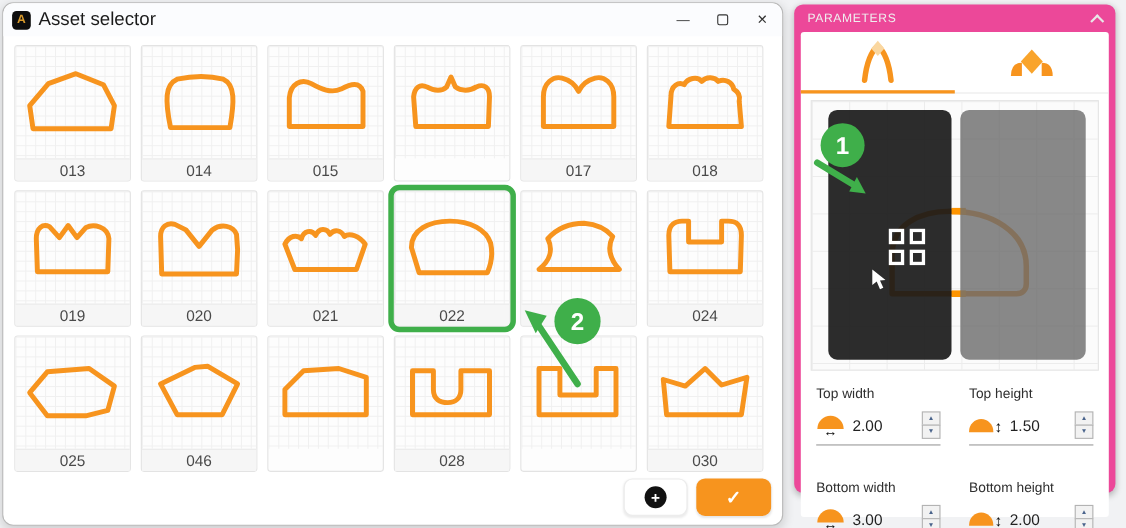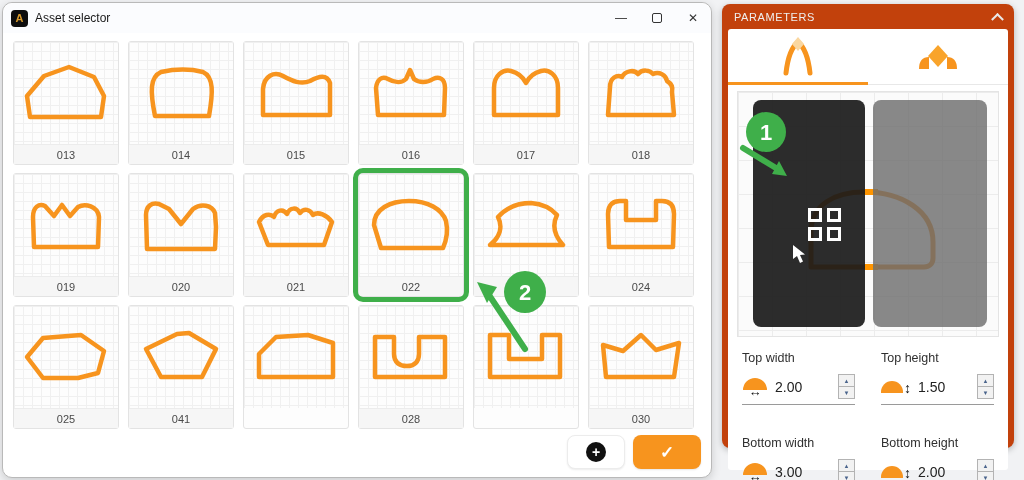--- a/index.html
+++ b/index.html
@@ -8,58 +8,58 @@
 
   
   .dialog { position:absolute; left:2px; top:2px; width:710px; height:476px;
     background:#fff; border:1px solid #b9b9b9; border-radius:10px;
     box-shadow:0 3px 10px rgba(0,0,0,.16); }
   .titlebar { height:30px; display:flex; align-items:center; padding-left:8px;
     background:#fbfcfe; border-radius:10px 10px 0 0; }
   .app-icon { width:17px; height:17px; border-radius:4px; background:#0d0d0d;
     color:#d99a2b; font-weight:bold; font-size:11px; display:flex;
     align-items:center; justify-content:center; margin-right:7px; }
-  .title-text { font-size:12px; color:#1a1a1a; }
+  .title-text { font-size:17px; color:#1a1a1a; }
   .win-controls { margin-left:auto; display:flex; height:30px; }
   .win-btn { width:36px; height:30px; display:flex; align-items:center;
     justify-content:center; font-size:12px; color:#333; cursor:default; }
   .max-glyph { width:10px; height:10px; border:1.5px solid #333; border-radius:2px; }
 
   .asset-grid { position:absolute; left:10px; top:38px; display:grid;
     grid-template-columns:repeat(6,106px); grid-auto-rows:124px; gap:8px 9px; }
   .cell { position:relative; border:1px solid #e3e3e3; border-radius:3px;
     background:#fdfdfd; overflow:visible; }
   .cell-canvas { position:absolute; inset:0 0 20px 0;
     background-image:
       linear-gradient(#f0f0f0 1px, transparent 1px),
       linear-gradient(90deg,#f0f0f0 1px, transparent 1px);
     background-size:9px 9px; display:flex; align-items:center; justify-content:center; }
   .cell-canvas svg { width:100px; height:100px; }
   .cell-label { position:absolute; left:0; right:0; bottom:0; height:20px;
-    background:#f6f6f6; border-top:1px solid #ececec; font-size:11px; color:#4a4a4a;
+    background:#f6f6f6; border-top:1px solid #ececec; font-size:14px; color:#4a4a4a;
     display:flex; align-items:center; justify-content:center;text-align:center; }
   .cell.selected::after { content:""; position:absolute; inset:-6px;
     border:5px solid #3faf4a; border-radius:10px; z-index:6; pointer-events:none; }
 
   .dialog-footer { position:absolute; right:10px; bottom:8px; display:flex; gap:8px; }
   .btn-add { width:58px; height:34px; background:#fff; border:1px solid #ececec;
     border-radius:8px; display:flex; align-items:center; justify-content:center;
     box-shadow:0 1px 2px rgba(0,0,0,.08); cursor:pointer; }
   .plus-circle { width:20px; height:20px; background:#111; color:#fff; border-radius:50%;
     font-size:14px; font-weight:bold; display:flex; align-items:center; justify-content:center;
     line-height:0; }
   .btn-confirm { width:68px; height:34px; background:#F7941E; border:none; border-radius:8px;
     color:#fff; font-size:17px; font-weight:bold; display:flex; align-items:center;
     justify-content:center; cursor:pointer; box-shadow:0 1px 2px rgba(0,0,0,.1); }
 
   .dialog-annot { position:absolute; inset:0; z-index:40; pointer-events:none; }
 
   
   .panel { position:absolute; left:722px; top:4px; width:292px; height:444px;
-    background:#c2410c; border-radius:8px; padding:0 6px 6px; box-shadow:0 2px 6px rgba(0,0,0,.25); }
+    background:#ec4899; border-radius:8px; padding:0 6px 6px; box-shadow:0 2px 6px rgba(0,0,0,.25); }
   .panel-header { height:25px; display:flex; align-items:center; padding:0 6px; }
   .panel-title { color:#efefef; font-size:11px; letter-spacing:.6px; }
   .chevron-up { margin-left:auto; width:9px; height:9px; border-right:2px solid #e8e8e8;
     border-bottom:2px solid #e8e8e8; transform:rotate(-135deg) translate(-2px,-2px); cursor:pointer; }
   .panel-body { background:#fff; height:441px; border-radius:3px; position:relative; }
 
   .tabs { height:56px; display:flex; box-shadow:inset 0 -1px #e8e8e8; }
   .tab { flex:1; display:flex; align-items:center; justify-content:center; cursor:pointer; }
   .tab.active { border-bottom:3px solid #F7941E; }
 
@@ -141,21 +141,20 @@
     </div>
     <div class="cell-label">015</div>
   </div>
 
   <div class="cell">
     <div class="cell-canvas">
       <svg class="shape" viewBox="0 0 100 100">
         <path fill="none" stroke="#F7941E" stroke-width="4.5" stroke-linejoin="round" stroke-linecap="round" d="M17 72 L15 45 C16 36 21 33 27 36 C34 40 41 40 45 36 L49 27 L53 36 C58 40 66 40 72 36 C79 33 84 36 84 45 L83 72 Z"></path>
       </svg>
     </div>
-    <div class="cell-label">016</div>
   </div>
 
   <div class="cell">
     <div class="cell-canvas">
       <svg class="shape" viewBox="0 0 100 100">
         <path fill="none" stroke="#F7941E" stroke-width="4.5" stroke-linejoin="round" stroke-linecap="round" d="M18 72 L18 45 C18 32 27 26 35 28 C43 30 47 34 50 40 C53 34 57 30 65 28 C73 26 82 32 82 45 L82 72 Z"></path>
       </svg>
     </div>
     <div class="cell-label">017</div>
   </div>
@@ -231,21 +230,21 @@
     </div>
     <div class="cell-label">025</div>
   </div>
 
   <div class="cell">
     <div class="cell-canvas">
       <svg class="shape" viewBox="0 0 100 100">
         <path fill="none" stroke="#F7941E" stroke-width="4.5" stroke-linejoin="round" stroke-linecap="round" d="M30 70 L15 42 L46 27 L58 26 L85 42 L71 70 Z"></path>
       </svg>
     </div>
-    <div class="cell-label">041</div>
+    <div class="cell-label">046</div>
   </div>
 
   <div class="cell">
     <div class="cell-canvas">
       <svg class="shape" viewBox="0 0 100 100">
         <path fill="none" stroke="#F7941E" stroke-width="4.5" stroke-linejoin="round" stroke-linecap="round" d="M13 70 L13 47 L30 30 L62 28 L87 36 L87 70 Z"></path>
       </svg>
     </div>
   </div>
 

